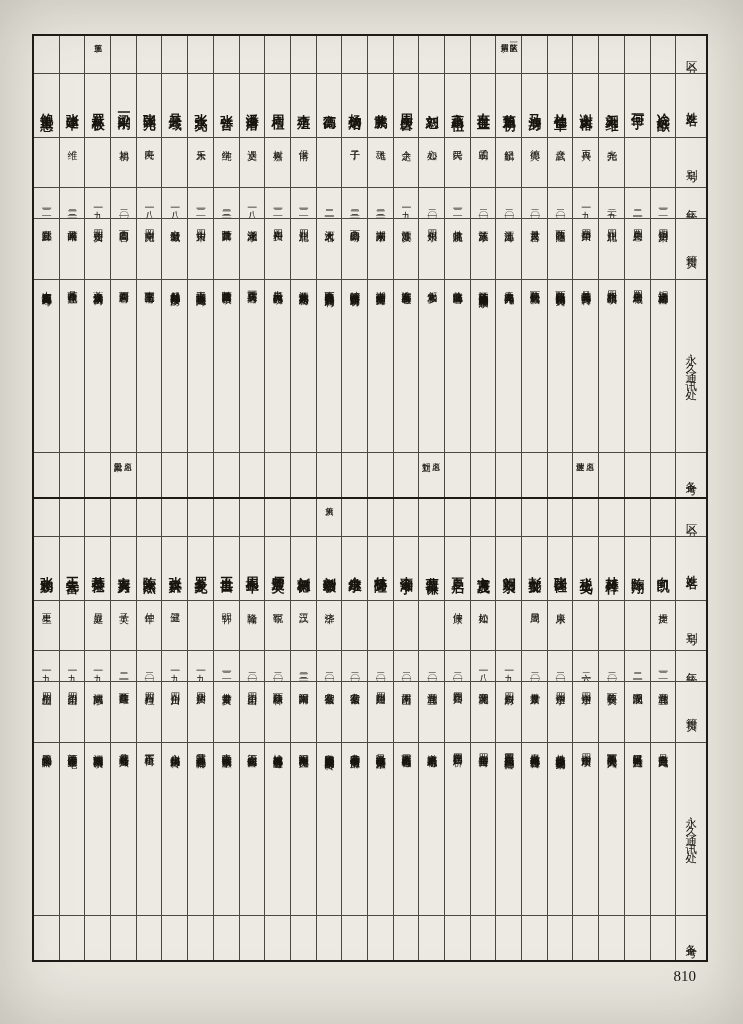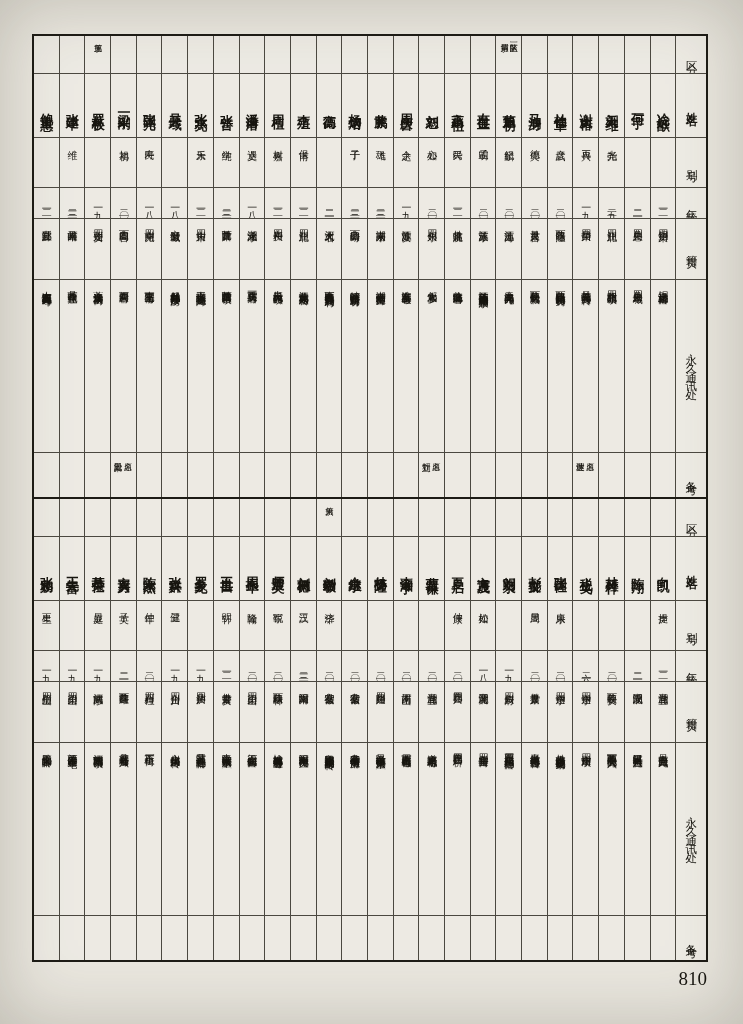--- a/index.html
+++ b/index.html
@@ -50,23 +50,23 @@
   .labelcol .vtext{font-size:11.5px;letter-spacing:3px;}
   .labelcol .c-squad{align-items:center;padding-top:0;}
   .labelcol .c-squad .vtext{font-size:11.5px;line-height:13px;}
   .labelcol .c-alias{align-items:center;padding-top:0;}
   .labelcol .c-age{align-items:center;}
   .labelcol .c-native{align-items:center;padding-top:0;}
   .labelcol .c-addr{align-items:center;}
   .labelcol .c-addr .vtext{letter-spacing:9px;padding-top:0;}
   .labelcol .c-remark{align-items:center;padding-top:0;}
   .page-number{
-    position:absolute;right:36px;top:968px;
+    position:absolute;right:47px;top:968px;
     font-family:"Liberation Serif","DejaVu Serif",serif;
-    font-size:19px;color:#17150f;
+    font-size:15px;color:#17150f;
   }
 </style>
 </head>
 <body>
 
 <div class="page">
   <div class="doc-table">
     <div class="half" id="half-top">
         <div class="pcol">
           <div class="cell c-squad">

